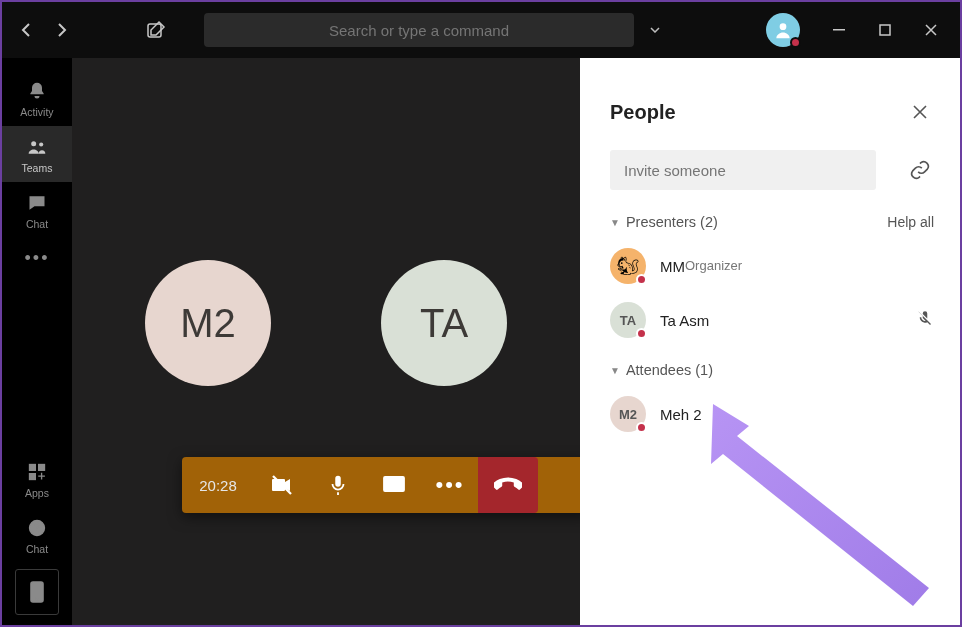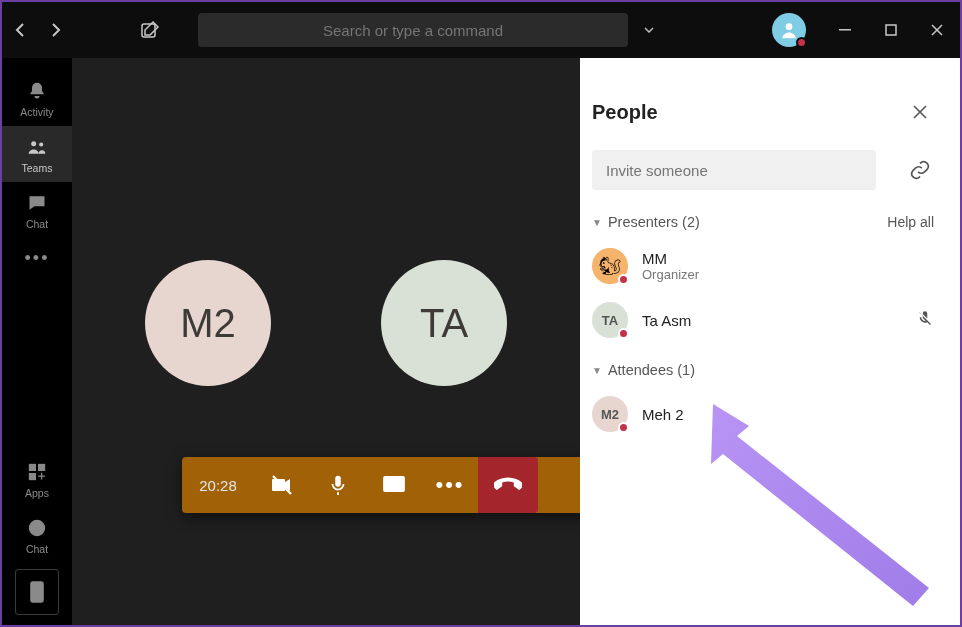--- a/index.html
+++ b/index.html
@@ -1,20 +1,20 @@
 <!DOCTYPE html>
 <html><head>
 <meta charset="utf-8">
 <style>
   * { box-sizing: border-box; margin: 0; padding: 0; font-family: "Segoe UI", Arial, sans-serif; }
   html, body { width: 962px; height: 627px; overflow: hidden; }
   body { background: #1f1f1f; border: 2px solid #6b3fa0; }
 
   
-  .titlebar { height: 56px; background: #0d0d0d; display: flex; align-items: center; padding: 0 0; }
+  .titlebar { height: 56px; background: #0d0d0d; display: flex; align-items: center; padding: 0 6px; }
   .nav-arrow { width: 36px; height: 36px; color: #c7c7c7; display: flex; align-items: center; justify-content: center; font-size: 16px; cursor: pointer; }
   .compose { width: 40px; height: 40px; margin-left: 56px; color: #c7c7c7; display:flex;align-items:center;justify-content:center;cursor:pointer;}
   .search { flex: 0 0 430px; margin-left: 28px; height: 34px; background: #2b2b2b; border-radius: 4px; display:flex; align-items:center; justify-content:center; }
   .search input { background: transparent; border: none; color: #bdbdbd; font-size: 15px; text-align: center; width: 100%; outline: none; }
   .cmd-chevron { width: 34px; display:flex;align-items:center;justify-content:center;color:#bdbdbd;font-size:12px;margin-left:4px;cursor:pointer;}
   .spacer { flex: 1; }
   .avatar-me { width: 34px; height: 34px; border-radius: 50%; background: #7fcde4; position: relative; margin-right: 16px; display:flex;align-items:center;justify-content:center;}
   .avatar-me svg { fill: #fff; }
   .presence { width: 11px; height: 11px; border-radius: 50%; position: absolute; right: -1px; bottom: -1px; border: 2px solid #0d0d0d; }
   .presence.busy { background: #c4314b; }
@@ -42,40 +42,40 @@
   .bubble .name { margin-top:96px; color:#e6e6e6; font-size:14px; display:flex;align-items:center;gap:6px;}
 
   
   .ctrlbar { position:absolute; top:399px; left:110px; width:408px; height:56px; background:#a16207; border-radius:4px; display:flex; align-items:center; box-shadow:0 4px 14px rgba(0,0,0,.5);}
   .ctrl { width:56px; height:56px; display:flex;align-items:center;justify-content:center; color:#e6e6e6; cursor:pointer;}
   .timer { width:72px; color:#e6e6e6; font-size:15px; display:flex;align-items:center;justify-content:center;}
   .hangup { background:#a4262c; width:60px; border-top-right-radius:4px; border-bottom-right-radius:4px;}
   .ctrl svg { fill:#fff; }
 
   
-  .panel { width: 380px; background:#fff; display:flex; flex-direction:column; padding:22px 26px 0 12px; position:relative;}
+  .panel { width: 380px; background:#fff; display:flex; flex-direction:column; padding:22px 26px 0 30px; position:relative;}
   .panel-head { display:flex; align-items:center; justify-content:space-between; margin-top:18px;}
   .panel-head h2 { font-size:20px; font-weight:700; color:#222;}
   .close-x { color:#555; font-size:18px; cursor:pointer; width:28px;height:28px;display:flex;align-items:center;justify-content:center;}
   .invite-row { display:flex; align-items:center; gap:30px; margin-top:24px;}
   .invite { flex:1; height:40px; background:#f0f0f0; border-radius:3px; display:flex;align-items:center; padding:0 14px;}
   .invite input { border:none; background:transparent; font-size:15px; color:#555; width:100%; outline:none;}
   .link-icon { color:#555; cursor:pointer; width:28px;display:flex;align-items:center;justify-content:center;}
 
   .section { margin-top:24px; }
   .section-head { display:flex; align-items:center; color:#555; font-size:14.5px; }
   .section-head .chev { font-size:10px; margin-right:6px; color:#888;}
   .muteall { margin-left:auto; color:#555; font-size:14px; cursor:pointer;}
   .person { display:flex; align-items:center; gap:14px; margin-top:18px;}
   .pava { width:36px;height:36px;border-radius:50%; display:flex;align-items:center;justify-content:center; font-size:13px; position:relative;}
   .pava .presence { border-color:#fff; }
   .pava.mm { background:#f5b36b; font-size:18px;}
   .pava.ta { background:#d9e0d6; color:#555; font-weight:600;}
   .pava.m2 { background:#e7d6cf; color:#555; font-weight:600;}
-  .pinfo { display:flex; flex-direction:column; }
+  .pinfo { display:flex; flex-direction:row; }
   .pname { font-size:15px; color:#222; }
   .prole { font-size:13px; color:#777; }
   .mic-off { margin-left:auto; color:#555; }
 
   
   .arrow-overlay { position:absolute; left:679px; top:400px; pointer-events:none; }
 </style>
 </head>
 <body>
 

